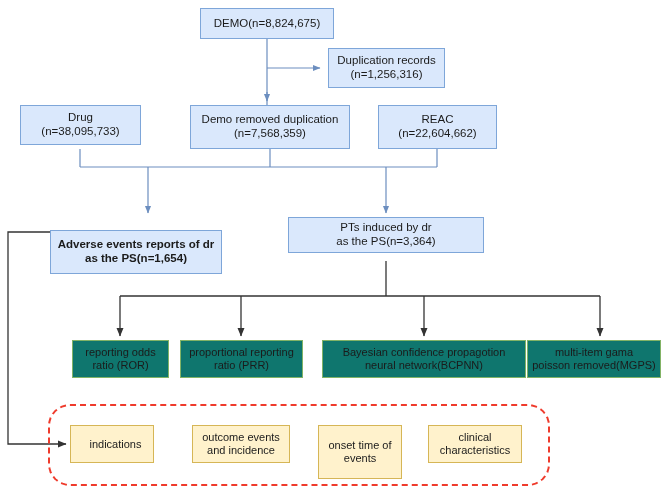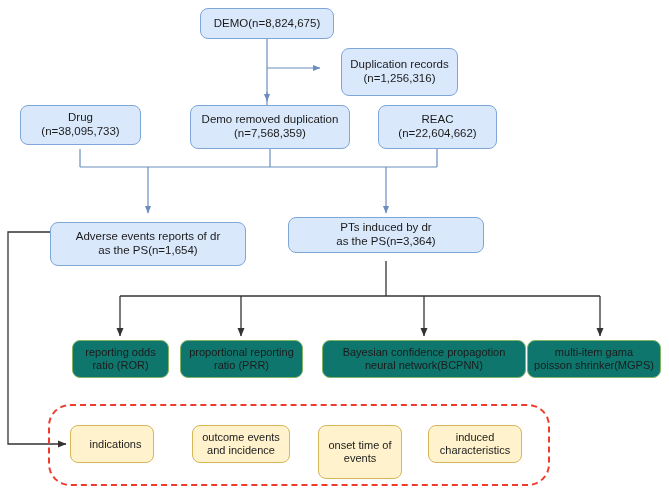--- a/index.html
+++ b/index.html
@@ -25,21 +25,21 @@
     height: 492px;
     pointer-events: none;
   }
   .node {
     position: absolute;
     box-sizing: border-box;
     display: flex;
     align-items: center;
     justify-content: center;
     text-align: center;
-    border-radius: 8px;
+    border-radius: 0;
     border-width: 1px;
     border-style: solid;
     line-height: 1.18;
     color: #1b1b1b;
     white-space: pre-line;
     z-index: 2;
   }
   .node-blue {
     background: #dae8fc;
     border-color: #7ea6d9;
@@ -109,41 +109,41 @@
       <path d="M50,232 L8,232 L8,444 L66,444" marker-end="url(#arrow-dark)"></path>
     </g>
   </svg>
 
   <div class="dashed-group" style="left:48px; top:404px; width:502px; height:82px;"></div>
 
   <div class="node node-blue" style="left:200px; top:8px; width:134px; height:31px;">
     <span>DEMO(n=8,824,675)</span>
   </div>
 
-  <div class="node node-blue" style="left:341px; top:48px; width:117px; height:48px;">
+  <div class="node node-blue" style="left:328px; top:48px; width:117px; height:40px;">
     <span>Duplication records
 (n=1,256,316)</span>
   </div>
 
   <div class="node node-blue" style="left:20px; top:105px; width:121px; height:40px;">
     <span>Drug
 (n=38,095,733)</span>
   </div>
 
   <div class="node node-blue" style="left:190px; top:105px; width:160px; height:44px;">
     <span>Demo removed duplication
 (n=7,568,359)</span>
   </div>
 
   <div class="node node-blue" style="left:378px; top:105px; width:119px; height:44px;">
     <span>REAC
 (n=22,604,662)</span>
   </div>
 
-  <div class="node node-blue" style="left:50px; top:222px; width:196px; height:44px;">
+  <div class="node node-blue" style="left:50px; top:230px; width:172px; height:44px;font-weight:bold;">
     <span>Adverse events reports of dr
 as the PS(n=1,654)</span>
   </div>
 
   <div class="node node-blue" style="left:288px; top:217px; width:196px; height:36px;">
     <span>PTs induced by dr
 as the PS(n=3,364)</span>
   </div>
 
   <div class="node node-green" style="left:72px; top:340px; width:97px; height:38px;">
@@ -156,35 +156,35 @@
 ratio (PRR)</span>
   </div>
 
   <div class="node node-green" style="left:322px; top:340px; width:204px; height:38px;">
     <span>Bayesian confidence propagotion
 neural network(BCPNN)</span>
   </div>
 
   <div class="node node-green" style="left:527px; top:340px; width:134px; height:38px;">
     <span>multi-item gama
-poisson shrinker(MGPS)</span>
+poisson removed(MGPS)</span>
   </div>
 
   <div class="node node-yellow" style="left:70px; top:425px; width:84px; height:38px;padding-left:7px;">
     <span>indications</span>
   </div>
 
   <div class="node node-yellow" style="left:192px; top:425px; width:98px; height:38px;">
     <span>outcome events
 and incidence</span>
   </div>
 
   <div class="node node-yellow" style="left:318px; top:425px; width:84px; height:54px;">
     <span>onset time of
 events</span>
   </div>
 
   <div class="node node-yellow" style="left:428px; top:425px; width:94px; height:38px;">
-    <span>induced
+    <span>clinical
 characteristics</span>
   </div>
 
 </div>
 
 </body></html>

